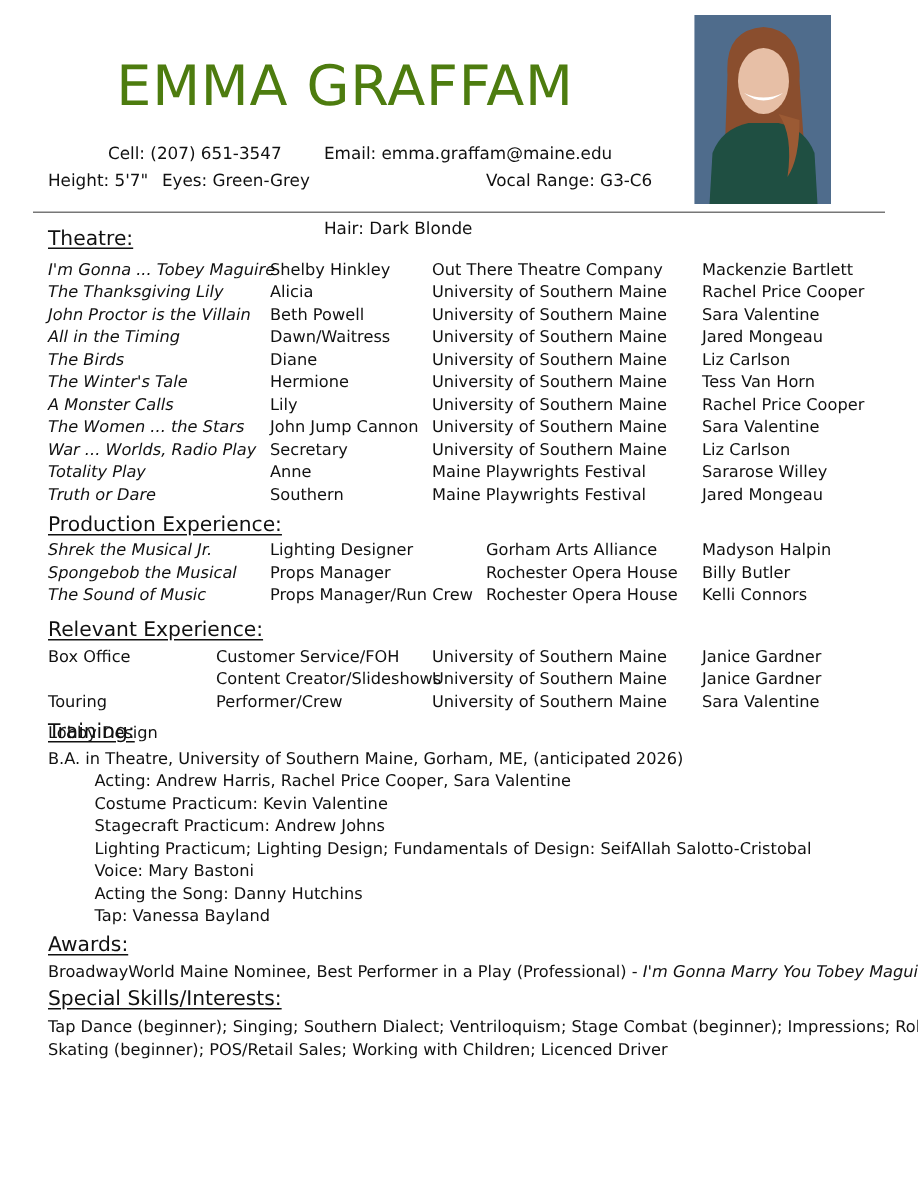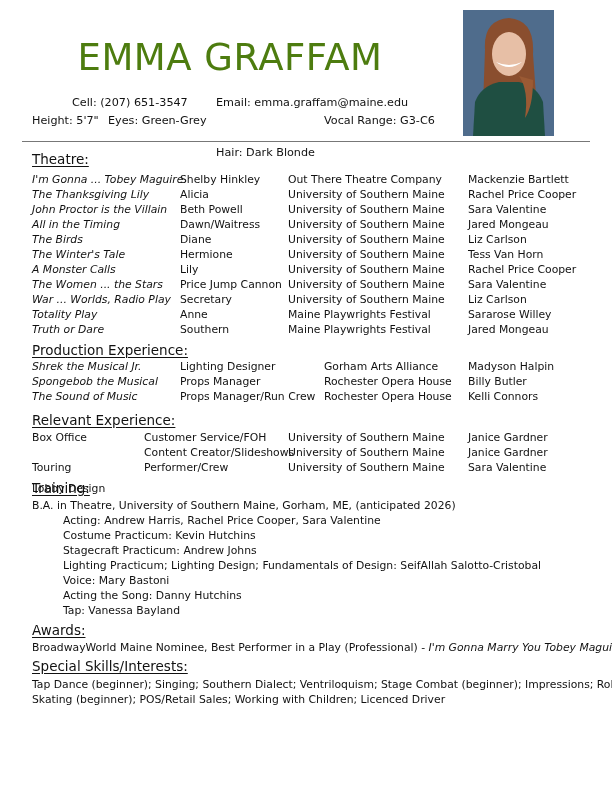--- a/index.html
+++ b/index.html
@@ -64,21 +64,21 @@
     <div class="abs row" style="left: 468px; top: 233px;">Liz Carlson</div>
     <div class="abs row it" style="left: 32px; top: 248px;">The Winter's Tale</div>
     <div class="abs row" style="left: 180px; top: 248px;">Hermione</div>
     <div class="abs row" style="left: 288px; top: 248px;">University of Southern Maine</div>
     <div class="abs row" style="left: 468px; top: 248px;">Tess Van Horn</div>
     <div class="abs row it" style="left: 32px; top: 263px;">A Monster Calls</div>
     <div class="abs row" style="left: 180px; top: 263px;">Lily</div>
     <div class="abs row" style="left: 288px; top: 263px;">University of Southern Maine</div>
     <div class="abs row" style="left: 468px; top: 263px;">Rachel Price Cooper</div>
     <div class="abs row it" style="left: 32px; top: 278px;">The Women ... the Stars</div>
-    <div class="abs row" style="left: 180px; top: 278px;">Price Jump Cannon</div>
+    <div class="abs row" style="left: 180px; top: 278px;">John Jump Cannon</div>
     <div class="abs row" style="left: 288px; top: 278px;">University of Southern Maine</div>
     <div class="abs row" style="left: 468px; top: 278px;">Sara Valentine</div>
     <div class="abs row it" style="left: 32px; top: 293px;">War ... Worlds, Radio Play</div>
     <div class="abs row" style="left: 180px; top: 293px;">Secretary</div>
     <div class="abs row" style="left: 288px; top: 293px;">University of Southern Maine</div>
     <div class="abs row" style="left: 468px; top: 293px;">Liz Carlson</div>
     <div class="abs row it" style="left: 32px; top: 308px;">Totality Play</div>
     <div class="abs row" style="left: 180px; top: 308px;">Anne</div>
     <div class="abs row" style="left: 288px; top: 308px;">Maine Playwrights Festival</div>
     <div class="abs row" style="left: 468px; top: 308px;">Sararose Willey</div>
@@ -117,21 +117,21 @@
     <div class="abs row" style="left: 32px; top: 461px;">Touring</div>
     <div class="abs row" style="left: 144px; top: 461px;">Performer/Crew</div>
     <div class="abs row" style="left: 288px; top: 461px;">University of Southern Maine</div>
     <div class="abs row" style="left: 468px; top: 461px;">Sara Valentine</div>
   </div>
 
 <div class="abs sec" style="top:480px;">Training:</div>
 <div class="abs txt" style="left:32px; top:499px;text-align:right;">B.A. in Theatre, University of Southern Maine, Gorham, ME, (anticipated 2026)</div>
 <div id="training-items">
     <div class="abs txt" style="left: 63px; top: 514px;">Acting: Andrew Harris, Rachel Price Cooper, Sara Valentine</div>
-    <div class="abs txt" style="left: 63px; top: 529px;">Costume Practicum: Kevin Hutchins</div>
+    <div class="abs txt" style="left: 63px; top: 529px;">Costume Practicum: Kevin Valentine</div>
     <div class="abs txt" style="left: 63px; top: 544px;">Stagecraft Practicum: Andrew Johns</div>
     <div class="abs txt" style="left: 63px; top: 559px;">Lighting Practicum; Lighting Design; Fundamentals of Design: SeifAllah Salotto-Cristobal</div>
     <div class="abs txt" style="left: 63px; top: 574px;">Voice: Mary Bastoni</div>
     <div class="abs txt" style="left: 63px; top: 589px;">Acting the Song: Danny Hutchins</div>
     <div class="abs txt" style="left: 63px; top: 604px;">Tap: Vanessa Bayland</div>
   </div>
 
 <div class="abs sec" style="top:622px;">Awards:</div>
 <div class="abs txt" style="left:32px; top:641px;"><span>BroadwayWorld Maine Nominee, Best Performer in a Play (Professional) - </span><span class="it">I'm Gonna Marry You Tobey Maguire</span></div>
 

